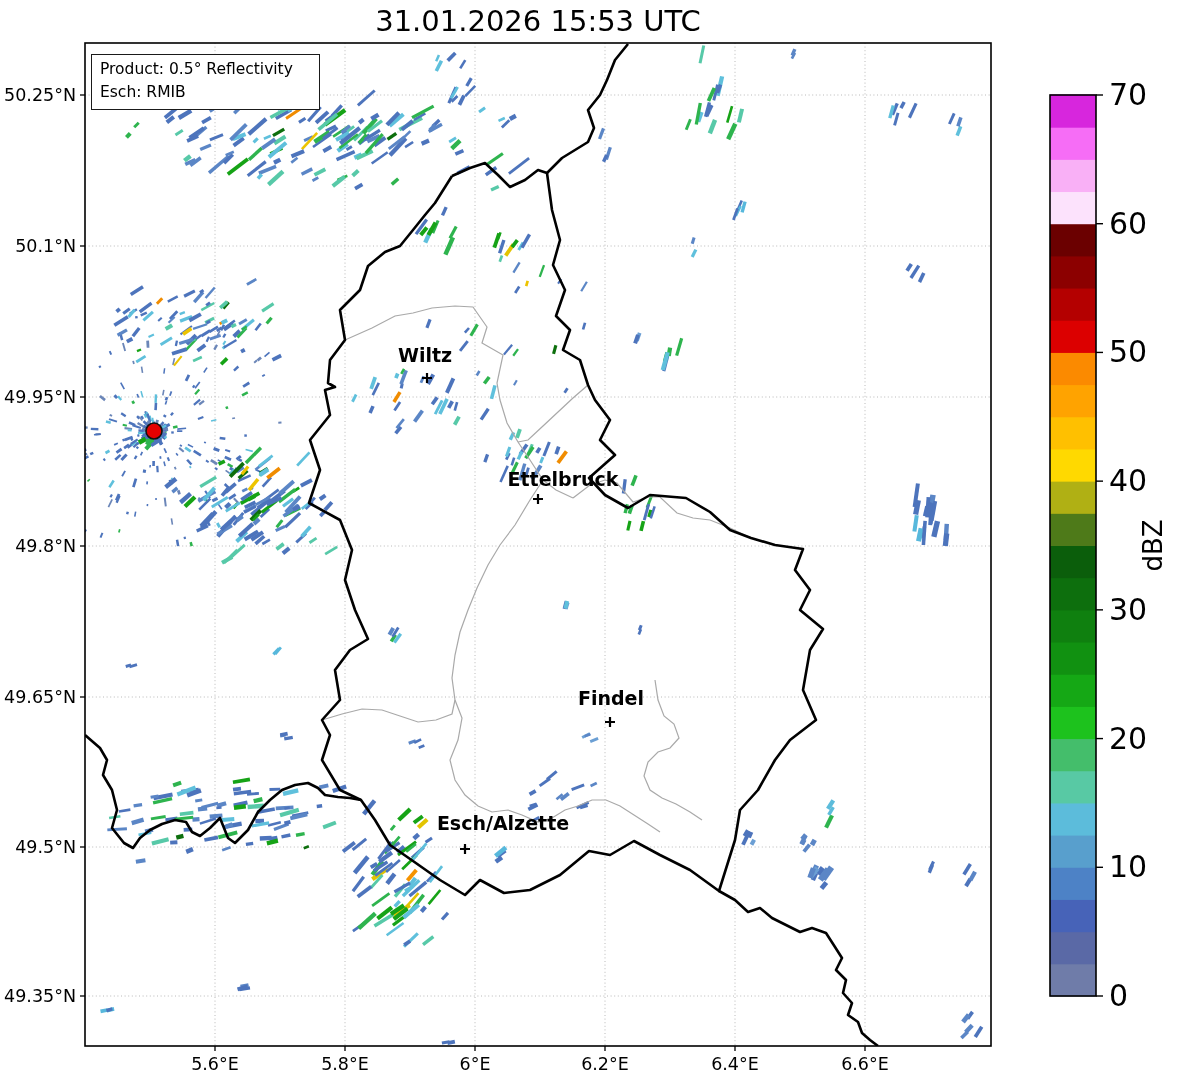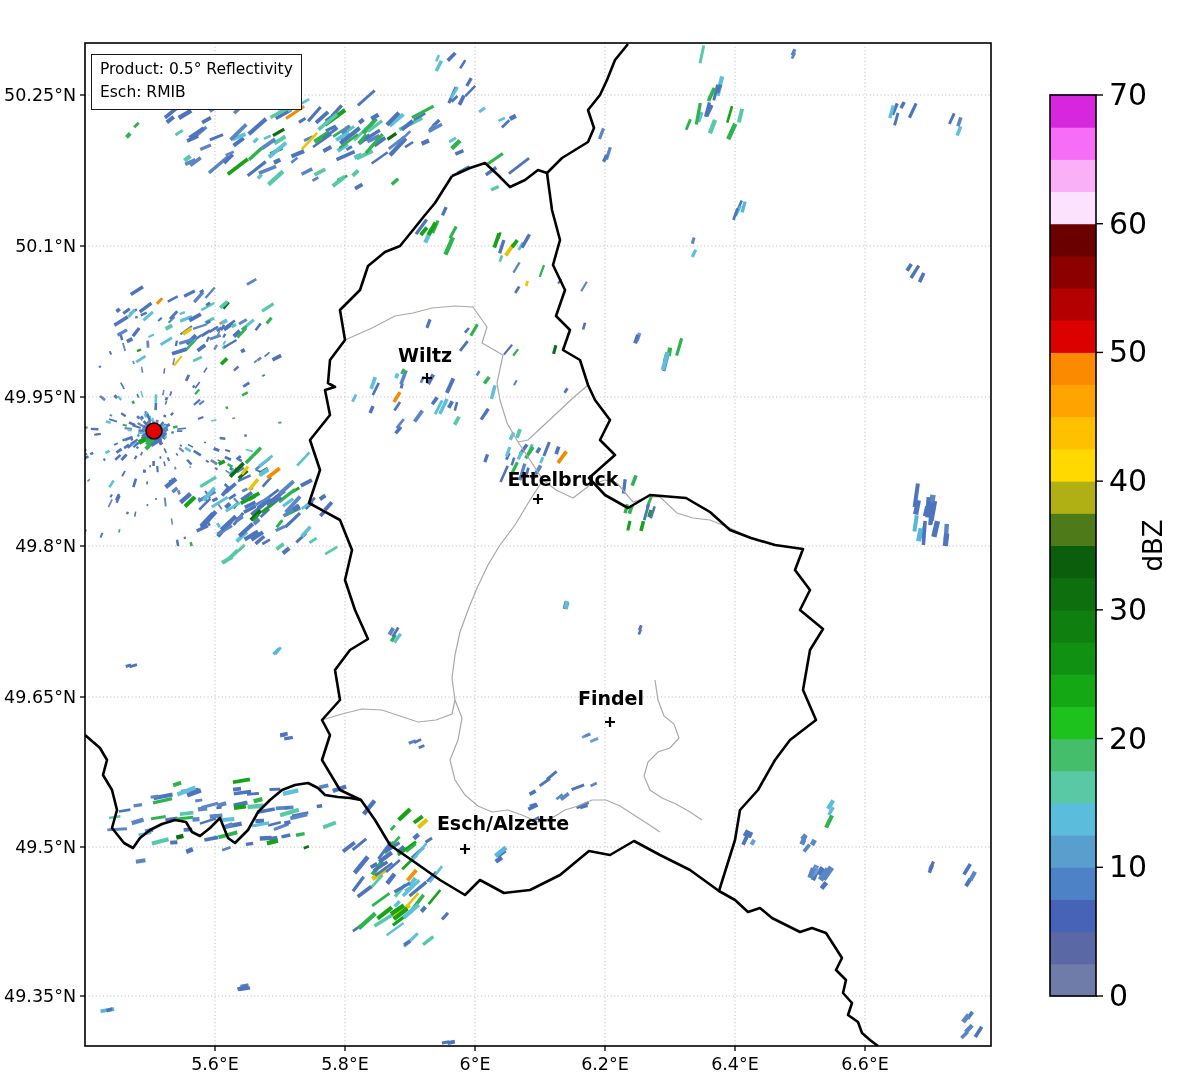--- a/index.html
+++ b/index.html
@@ -2,27 +2,28 @@
 <html><head>
 <meta charset="utf-8">
 <style>
   html,body{margin:0;padding:0;background:#fff;}
   .figure{position:relative;width:1184px;height:1081px;background:#fff;overflow:hidden;
           font-family:"DejaVu Sans","Liberation Sans",sans-serif;}
   .title{position:absolute;left:85px;top:4px;width:906px;text-align:center;
          font-size:29px;color:#000;}
   svg{position:absolute;left:0;top:0;}
   .info-box{position:absolute;left:91px;top:54px;background:#fff;border:1.4px solid #1a1a1a;
-            padding:3px 8px 4px 8px;font-size:15.5px;line-height:1.5;color:#000;z-index:5;}
+            padding:3px 26px 4px 8px;font-size:15.5px;line-height:1.5;color:#000;z-index:5;}
   text{font-family:"DejaVu Sans","Liberation Sans",sans-serif;}
 </style>
 </head>
 <body>
 
 <div class="figure">
+  <div class="title">31.01.2026 15:53 UTC</div>
   <svg id="plot-svg" width="1184" height="1081">
     <defs>
       <clipPath id="plotclip">
           <rect id="clip-rect" x="85" y="43" width="906" height="1003"></rect>
         </clipPath>
     </defs>
     <g id="grid-layer" clip-path="url(#plotclip)">
         <line x1="215" y1="43" x2="215" y2="1046" stroke="#999999" stroke-width="0.8" stroke-dasharray="1 2.6" opacity="0.85"></line>
         <line x1="345" y1="43" x2="345" y2="1046" stroke="#999999" stroke-width="0.8" stroke-dasharray="1 2.6" opacity="0.85"></line>
         <line x1="475" y1="43" x2="475" y2="1046" stroke="#999999" stroke-width="0.8" stroke-dasharray="1 2.6" opacity="0.85"></line>

